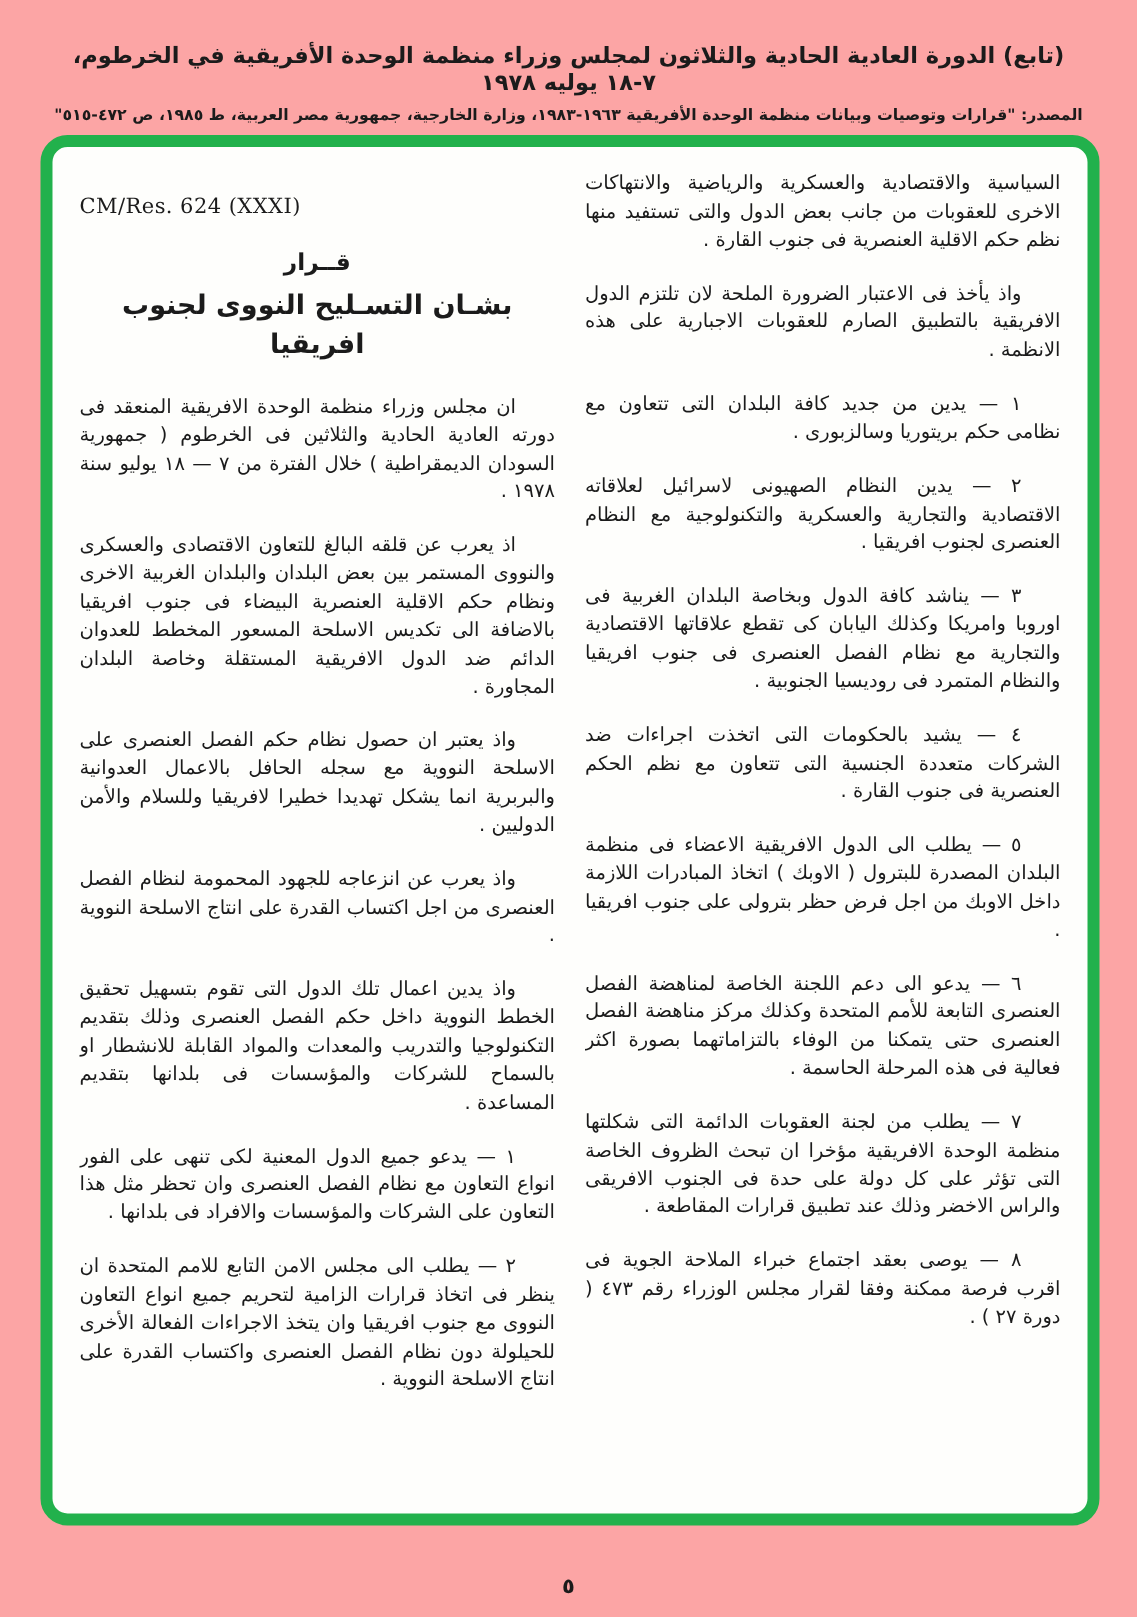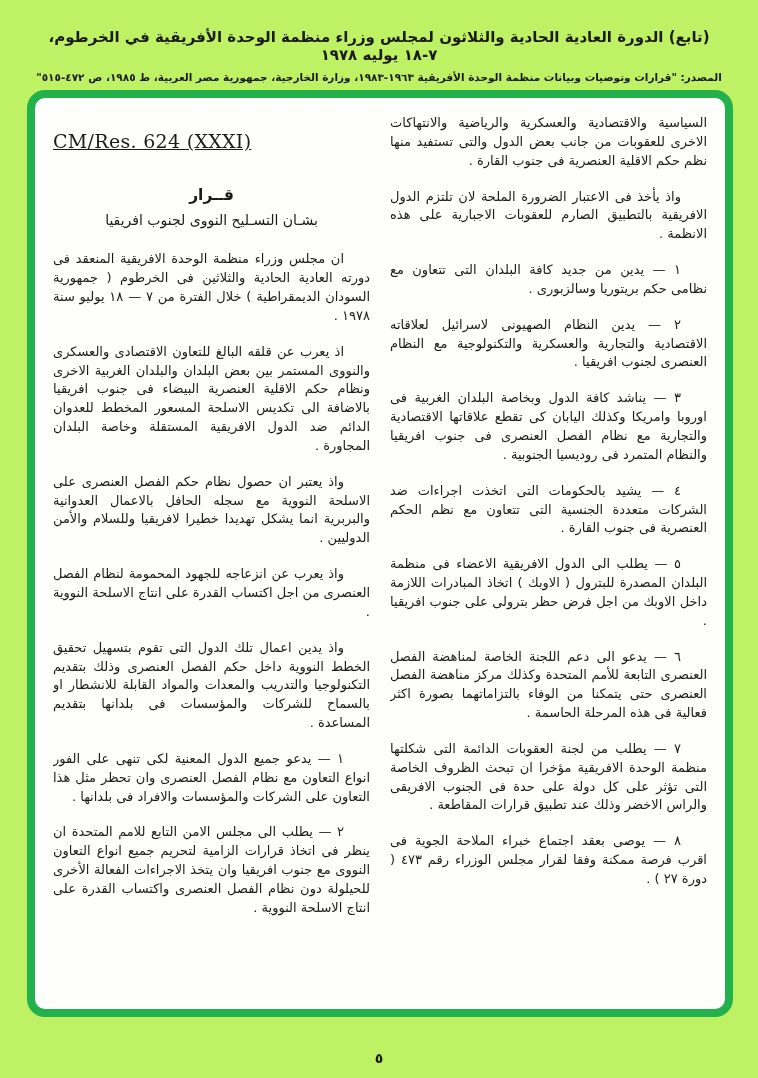--- a/index.html
+++ b/index.html
@@ -62,51 +62,50 @@
     margin:0 0 17px 0;
     text-indent:26px;
   }
   .col p.continuation{text-indent:0;}
 
   
   .docref{
     direction:ltr;
     text-align:left;
     font-family:"DejaVu Serif",serif;
-    font-size:19px;
-    margin:14px 0 28px 0;
+    font-size:14px;
+    margin:14px 0 16px 0;
     letter-spacing:0.3px;
-    text-decoration:underline;
   }
   .res-title{
     text-align:center;
     font-weight:bold;
     font-size:15.5px;
     margin:0 0 4px 0;
   }
   .res-subtitle{
     text-align:center;
-    font-weight:normal;
-    font-size:14px;
+    font-weight:bold;
+    font-size:18px;
     margin:0 0 20px 0;
   }
 
   
   .page-number{
     position:absolute;
     bottom:12px;left:0;right:0;
     text-align:center;
     font-size:14px;
     font-weight:bold;
   }
 </style>
 </head>
 <body style="color: rgb(27, 27, 27);">
 
-<div class="page" style="background: #bef264;">
+<div class="page" style="background: #fca5a5;">
 
   <header class="page-header">
     <div class="header-line1">(تابع) الدورة العادية الحادية والثلاثون لمجلس وزراء منظمة الوحدة الأفريقية في الخرطوم، ٧-١٨ يوليه ١٩٧٨</div>
     <div class="header-line2">المصدر: "قرارات وتوصيات وبيانات منظمة الوحدة الأفريقية ١٩٦٣-١٩٨٣، وزارة الخارجية، جمهورية مصر العربية، ط ١٩٨٥، ص ٤٧٢-٥١٥"</div>
   </header>
 
   <div class="frame" style="border-color: rgb(34, 177, 76);">
     <div class="columns">
 
       <section class="col">

